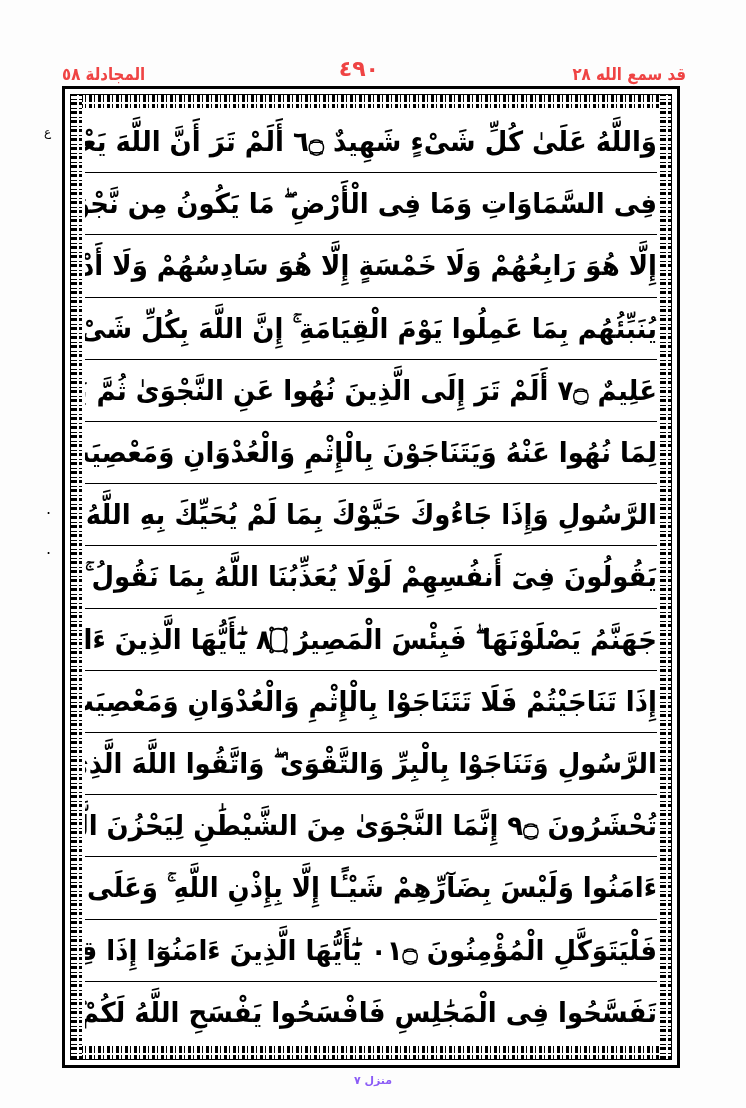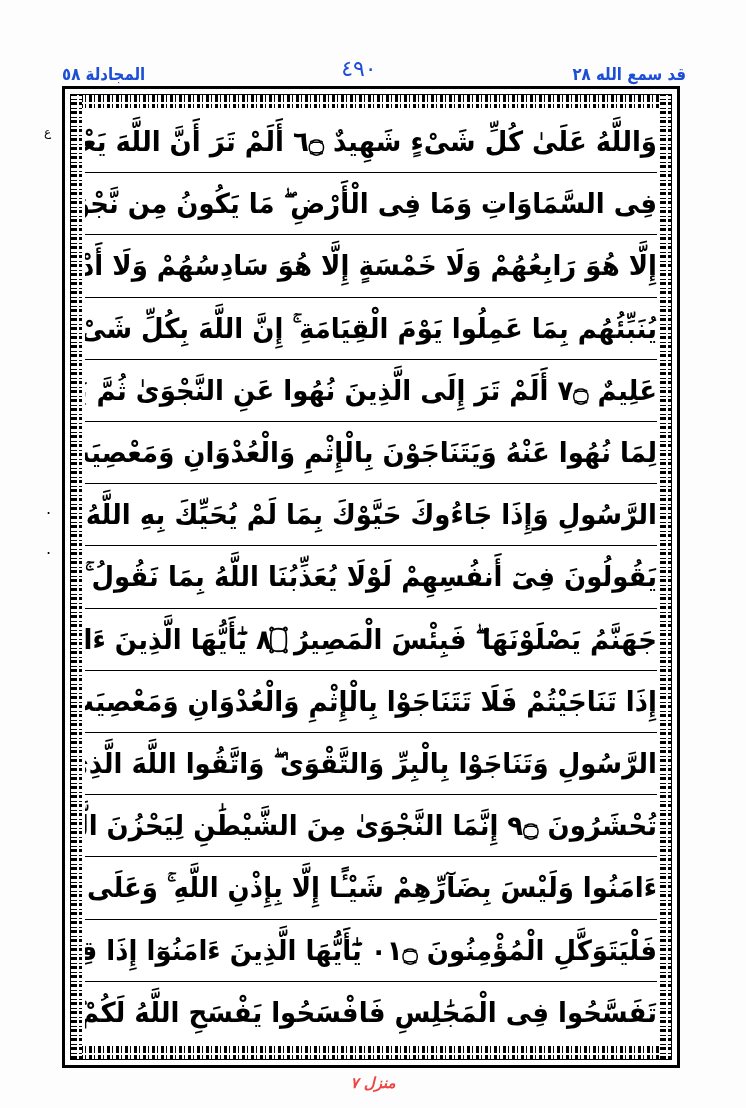--- a/index.html
+++ b/index.html
@@ -15,35 +15,35 @@
     position:absolute;inset:0;
     background:#fdfdfd;
   }
 
   
   .header{
     position:absolute;
     left:62px;right:60px;top:48px;
     height:34px;
     display:flex;align-items:flex-end;justify-content:space-between;
-    color:#1d4ed8;
+    color:#ef4444;
   }
   .hdr-side{
     font-size:15px;
     font-family:"DejaVu Sans","Liberation Sans",sans-serif;
     direction:rtl;
     white-space:nowrap;
     line-height:1;
     font-weight:600;
     letter-spacing:-1px;
     transform:scaleY(1.15);
   }
   .hdr-page{
     font-size:22px;
-    font-weight:400;
+    font-weight:700;
     letter-spacing:1px;
     line-height:1;
     padding-bottom:2px;
   }
 
   
   .frame{
     position:absolute;
     left:62px;top:86px;
     width:618px;height:982px;
@@ -141,26 +141,25 @@
   }
   .side-mark.ruku{ left:44px; top:126px; }
   .side-mark.dot1{ left:46px; top:506px; font-size:16px;}
   .side-mark.dot2{ left:46px; top:546px; font-size:16px;}
 
   
   .footer{
     position:absolute;
     left:0;right:0;top:1074px;
     text-align:center;
-    font-size:15px;
-    color:#ef4444;
+    font-size:11px;
+    color:#8b5cf6;
     direction:rtl;
     letter-spacing:-1px;
     font-weight:600;
-    font-style:italic;
   }
 </style>
 </head>
 <body>
 
 <div class="page">
 
   <div class="header">
     <div class="hdr-side">المجادلة ٥٨</div>
 

